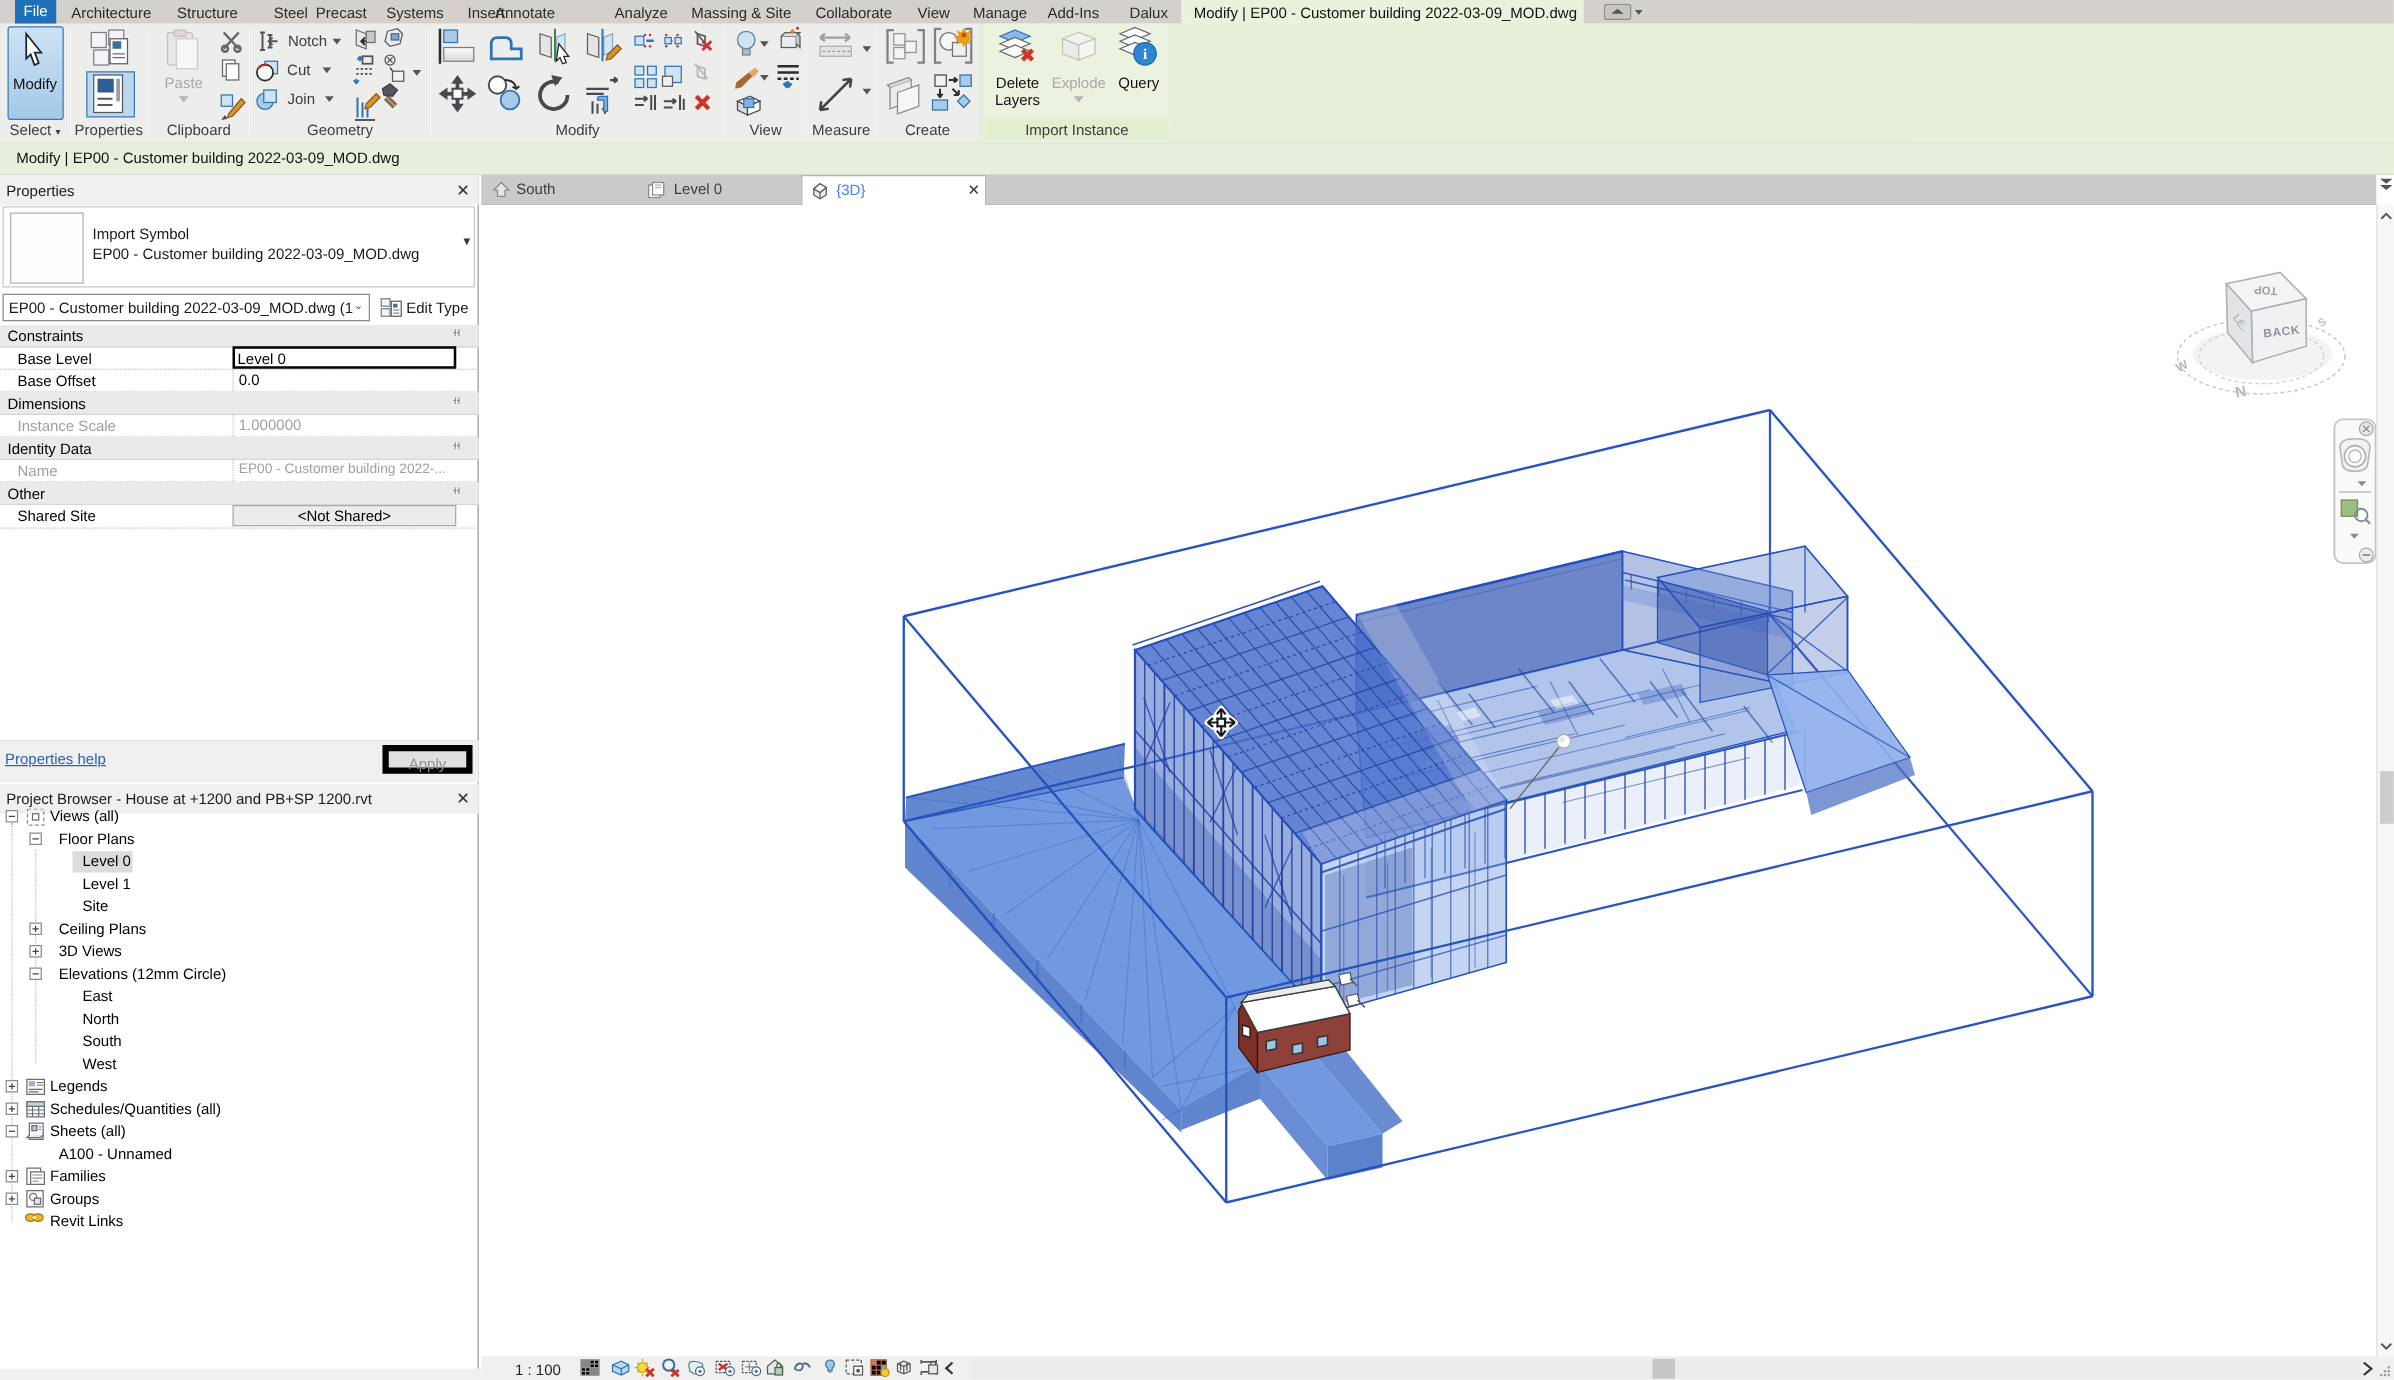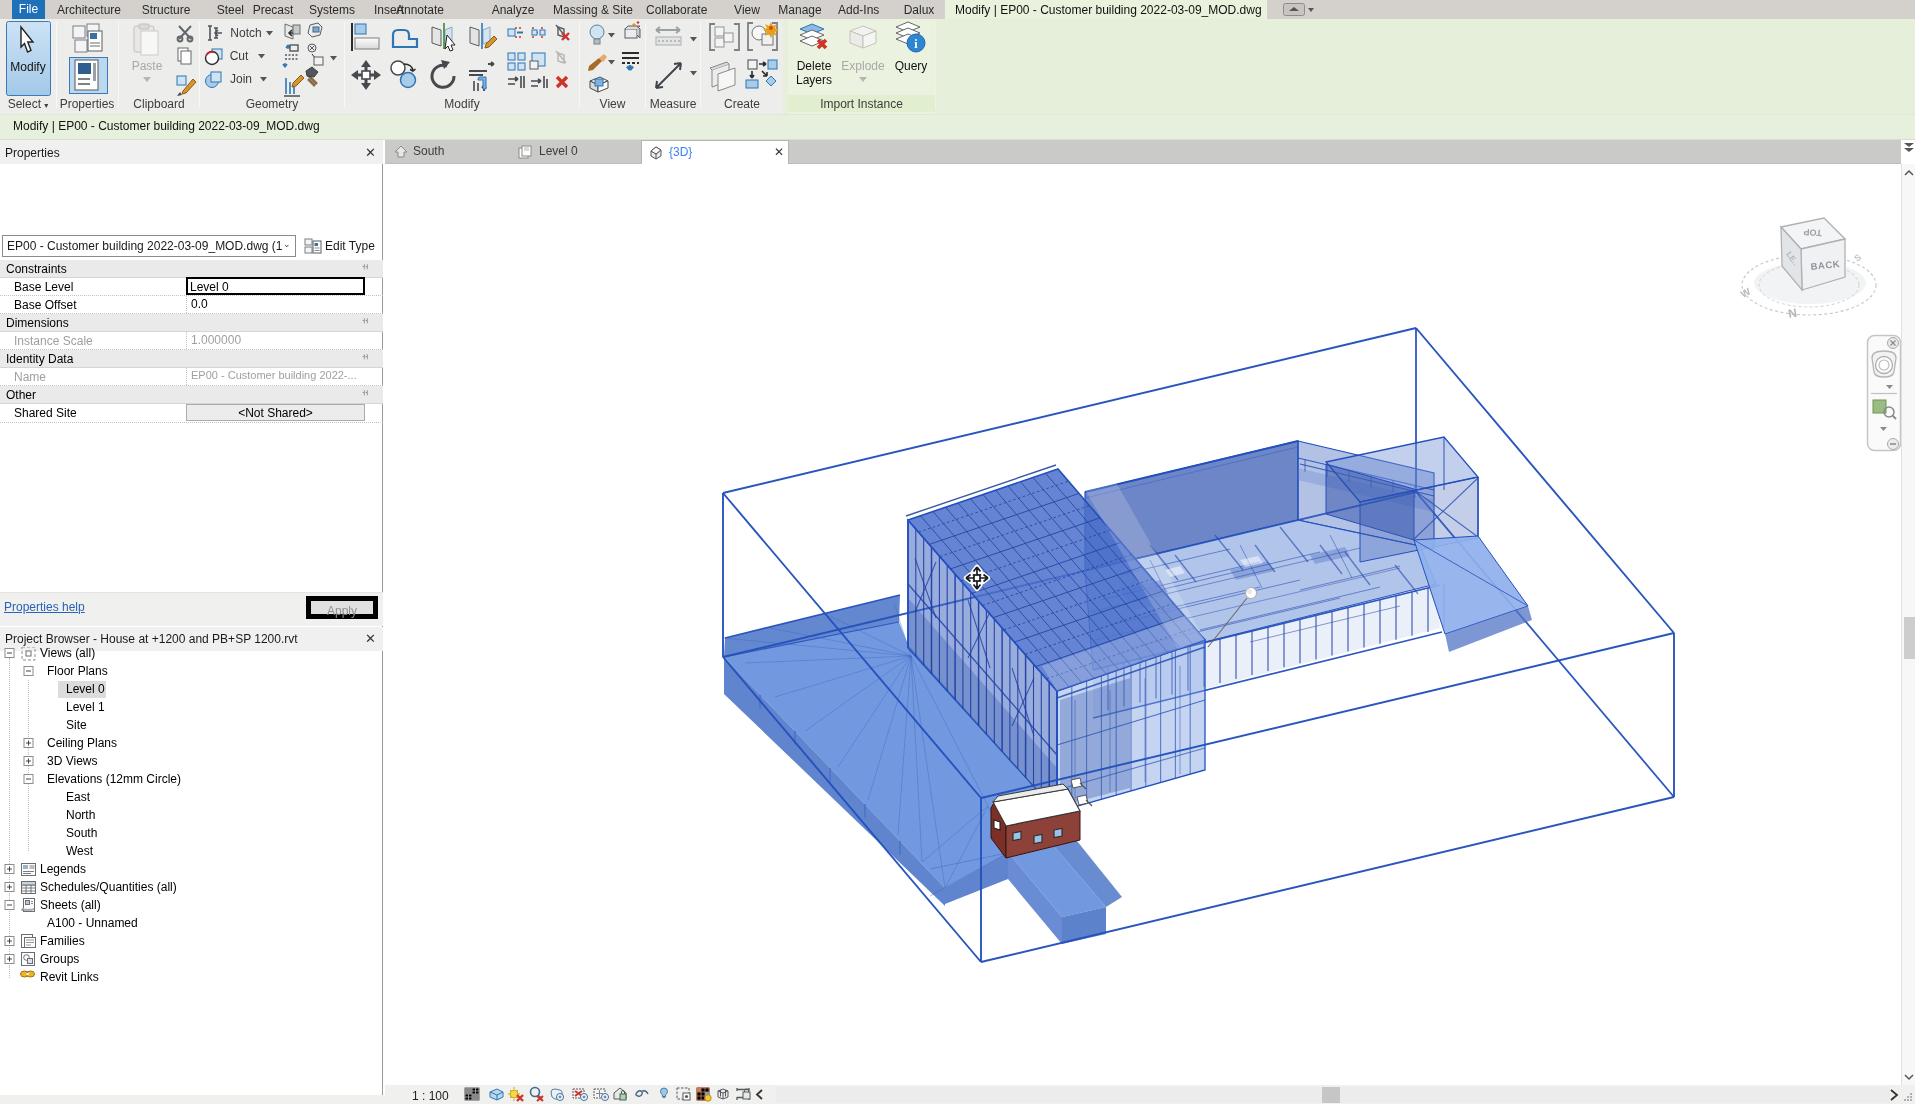--- a/index.html
+++ b/index.html
@@ -31,28 +31,28 @@
 #vscroll{position:absolute;left:1901px;top:164px;width:14px;height:921px;background:#f7f7f7;border-left:1px solid #e0e0e0}
 #botbar{position:absolute;left:385px;top:1085px;width:1530px;height:19px;background:#f0f0ef}
 #statusl{position:absolute;left:0;top:1095px;width:385px;height:9px;background:#f0f0ef}
 </style>
 </head>
 <body>
 <div id="tabbar"></div>
 <div id="filetab">File</div>
 <span class="rtab" style="left:57px;width:64px;text-align:center">Architecture</span>
 <span class="rtab" style="left:134px;width:64px;text-align:center">Structure</span>
-<span class="rtab" style="left:208px;width:36px;text-align:right">Steel</span>
+<span class="rtab" style="left:219px;width:36px;text-align:left">Steel</span>
 <span class="rtab" style="left:248px;width:50px;text-align:center">Precast</span>
 <span class="rtab" style="left:306px;width:52px;text-align:center">Systems</span>
 <span class="rtab" style="left:368px;width:42px;text-align:center">Insert</span>
 <span class="rtab" style="left:396px;width:56px;text-align:left">Annotate</span>
 <span class="rtab" style="left:486px;width:54px;text-align:center">Analyze</span>
 <span class="rtab" style="left:550px;width:86px;text-align:center">Massing &amp; Site</span>
-<span class="rtab" style="left:646px;width:74px;text-align:left">Collaborate</span>
+<span class="rtab" style="left:646px;width:74px;text-align:center">Collaborate</span>
 <span class="rtab" style="left:731px;width:32px;text-align:center">View</span>
 <span class="rtab" style="left:772px;width:56px;text-align:center">Manage</span>
 <span class="rtab" style="left:838px;width:52px;text-align:left">Add-Ins</span>
 <span class="rtab" style="left:900px;width:38px;text-align:center">Dalux</span>
 <div id="ctxtab">Modify | EP00 - Customer building 2022-03-09_MOD.dwg</div>
 <svg class="ab" style="left:1283px;top:3px" width="32" height="14" viewBox="0 0 32 14">
     <rect x="0.5" y="0.5" width="21" height="12" rx="2" fill="#c8c5c1" stroke="#8f8d8a"></rect>
     <path d="M6 8 L11 4 L16 8 Z" fill="#555"></path>
     <path d="M25 5 L31 5 L28 9 Z" fill="#555"></path>
   </svg>
@@ -340,20 +340,26 @@
 <text x="911" y="51" font-size="12" text-anchor="middle" fill="#111">Query</text>
 </svg>
 <div id="optbar">
     <span class="t" style="left:13px;top:4px;font-size:12px;color:#111">Modify | EP00 - Customer building 2022-03-09_MOD.dwg</span>
   </div>
 <div id="props">
  <div class="ptitle" style="top:0">
       <span class="t" style="left:5px;top:6px">Properties</span>
       <span class="t" style="left:365px;top:5px;font-size:13px;color:#333">✕</span>
     </div>
+ <div class="ab" style="left:2px;top:25px;width:378px;height:65px;border:1px solid #c9c9c9;background:#fff">
+   <div class="ab" style="left:5px;top:4px;width:59px;height:57px;border:1px solid #b2b2b2;background:#fdfdfd"></div>
+   <span class="t" style="left:71px;top:14px;font-size:12px;color:#1a1a1a">Import Symbol</span>
+   <span class="t" style="left:71px;top:30px;font-size:12px;color:#1a1a1a">EP00 - Customer building 2022-03-09_MOD.dwg</span>
+   <span class="t" style="left:366px;top:22px;font-size:9px;color:#333">▼</span>
+ </div>
  <div class="ab" style="left:2px;top:95px;width:294px;height:22px;border:1px solid #8a8a8a;background:#fff">
    <span class="t" style="left:4px;top:3px;font-size:12px;color:#1a1a1a">EP00 - Customer building 2022-03-09_MOD.dwg (1</span>
    <span class="t" style="left:280px;top:3px;font-size:9px;color:#444">⌄</span>
  </div>
  <div class="ab" style="left:301px;top:94px;width:79px;height:24px">
    <svg width="18" height="18" style="position:absolute;left:3px;top:3px" viewBox="0 0 18 18">
         <g stroke="#7a7e83" fill="#f4f4f4">
           <rect x="1" y="2" width="7" height="6"></rect>
           <rect x="1" y="10" width="7" height="6"></rect>
         </g>

